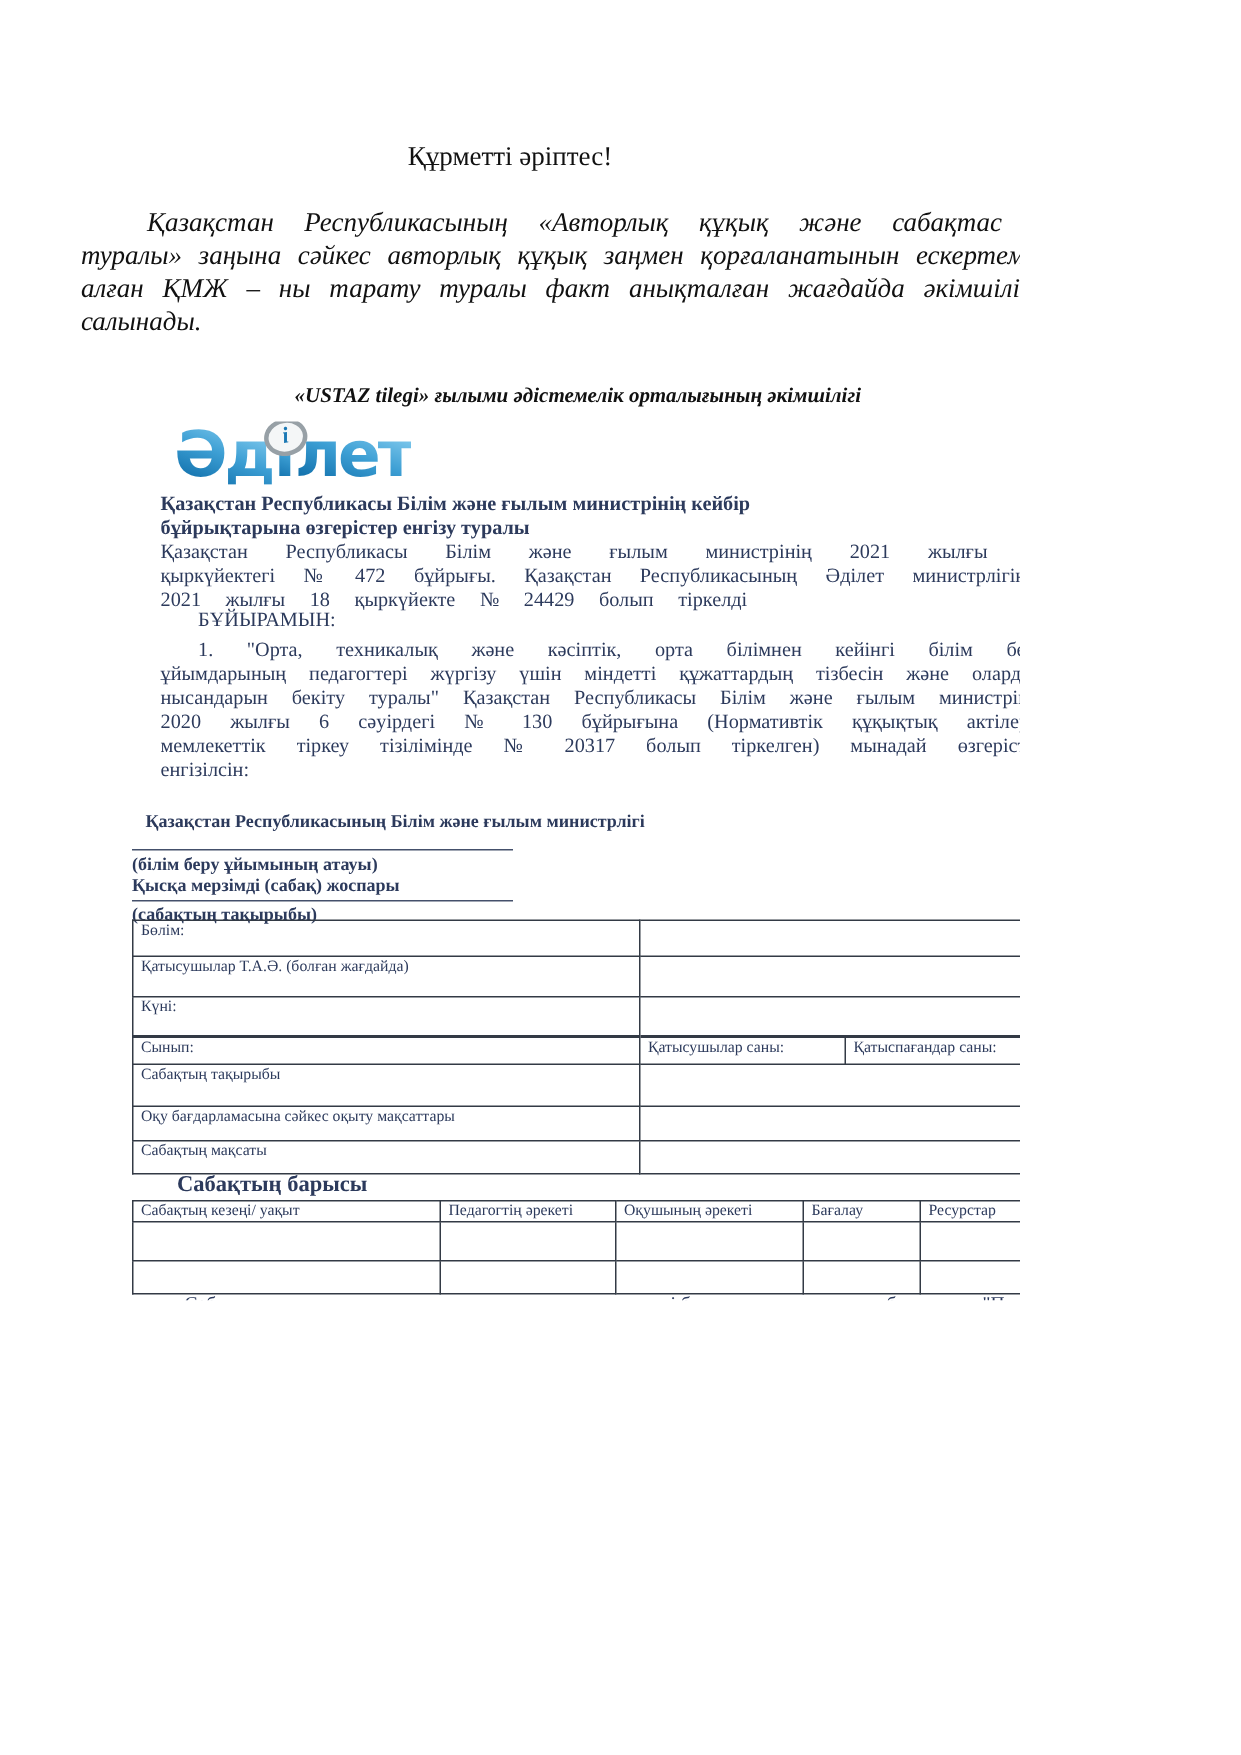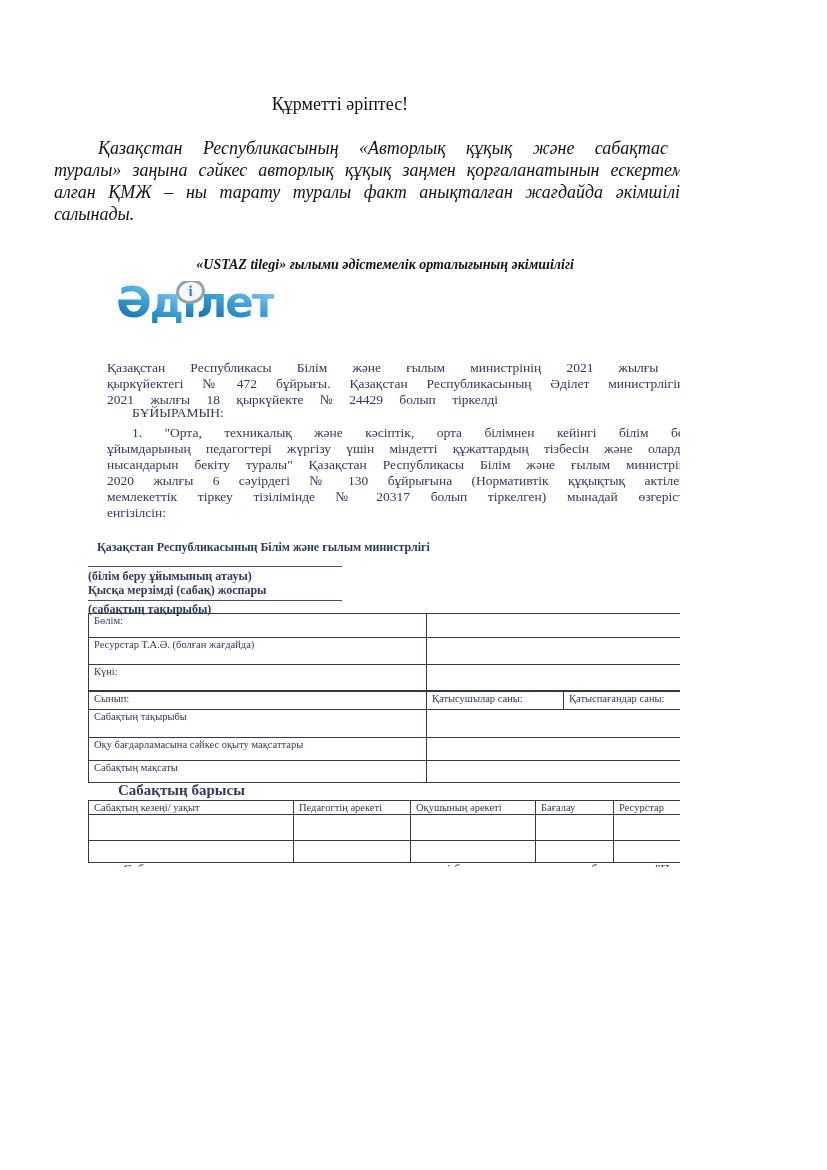--- a/index.html
+++ b/index.html
@@ -74,20 +74,21 @@
   <p class="notice">Қазақстан Республикасының «Авторлық құқық және сабақтас құқықтар туралы» заңына сәйкес авторлық құқық заңмен қорғаланатынын ескертеміз. Сатып алған ҚМЖ – ны тарату туралы факт анықталған жағдайда әкімшілік  айыппұл салынады.</p>
 
   <p class="signature">«USTAZ tilegi» ғылыми әдістемелік орталығының әкімшілігі</p>
 
   <div class="scan">
 
     <div class="logo"><span class="lg">Әд</span><span class="stem-wrap"><span class="magnifier">
             <span class="mag-i">i</span>
           </span><span class="stem">ı</span></span><span class="lg">лет</span></div>
 
+    <div class="doc-heading">Қазақстан Республикасы Білім және ғылым министрінің кейбір бұйрықтарына өзгерістер енгізу туралы</div>
 
     <div class="doc-para p1">Қазақстан Республикасы Білім және ғылым министрінің 2021 жылғы 16 қыркүйектегі № 472 бұйрығы. Қазақстан Республикасының Әділет министрлігінде 2021 жылғы 18 қыркүйекте № 24429 болып тіркелді</div>
 
     <div class="decree-word">БҰЙЫРАМЫН:</div>
 
     <div class="doc-para p2">1. "Орта, техникалық және кәсіптік, орта білімнен кейінгі білім беру ұйымдарының педагогтері жүргізу үшін міндетті құжаттардың тізбесін және олардың нысандарын бекіту туралы" Қазақстан Республикасы Білім және ғылым министрінің 2020 жылғы 6 сәуірдегі № 130 бұйрығына (Нормативтік құқықтық актілерін мемлекеттік тіркеу тізілімінде № 20317 болып тіркелген) мынадай өзгерістер енгізілсін:</div>
 
     <div class="ministry">Қазақстан Республикасының Білім және ғылым министрлігі</div>
 
     <div class="uline u1"></div>
@@ -101,21 +102,21 @@
           <col style="width:338px">
           <col style="width:137px">
           <col style="width:135px">
         </colgroup>
       <tbody>
           <tr class="h24">
         <td>Бөлім:</td>
         <td colspan="2"></td>
       </tr>
       <tr class="h27">
-        <td>Ресурстар Т.А.Ә. (болған жағдайда)</td>
+        <td>Қатысушылар Т.А.Ә. (болған жағдайда)</td>
         <td colspan="2"></td>
       </tr>
       <tr class="h26">
         <td>Күні:</td>
         <td colspan="2"></td>
       </tr>
       <tr class="h19 thick">
         <td>Сынып:</td>
         <td>Қатысушылар саны:</td>
         <td>Қатыспағандар саны:</td>

